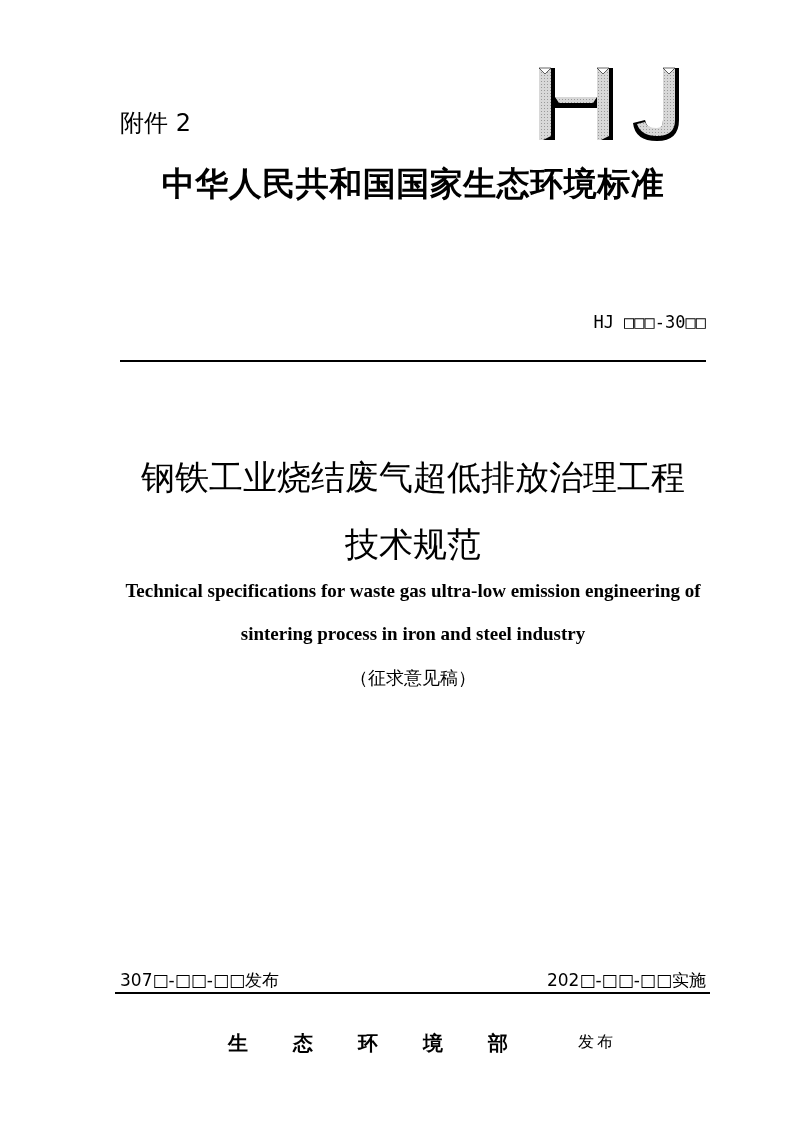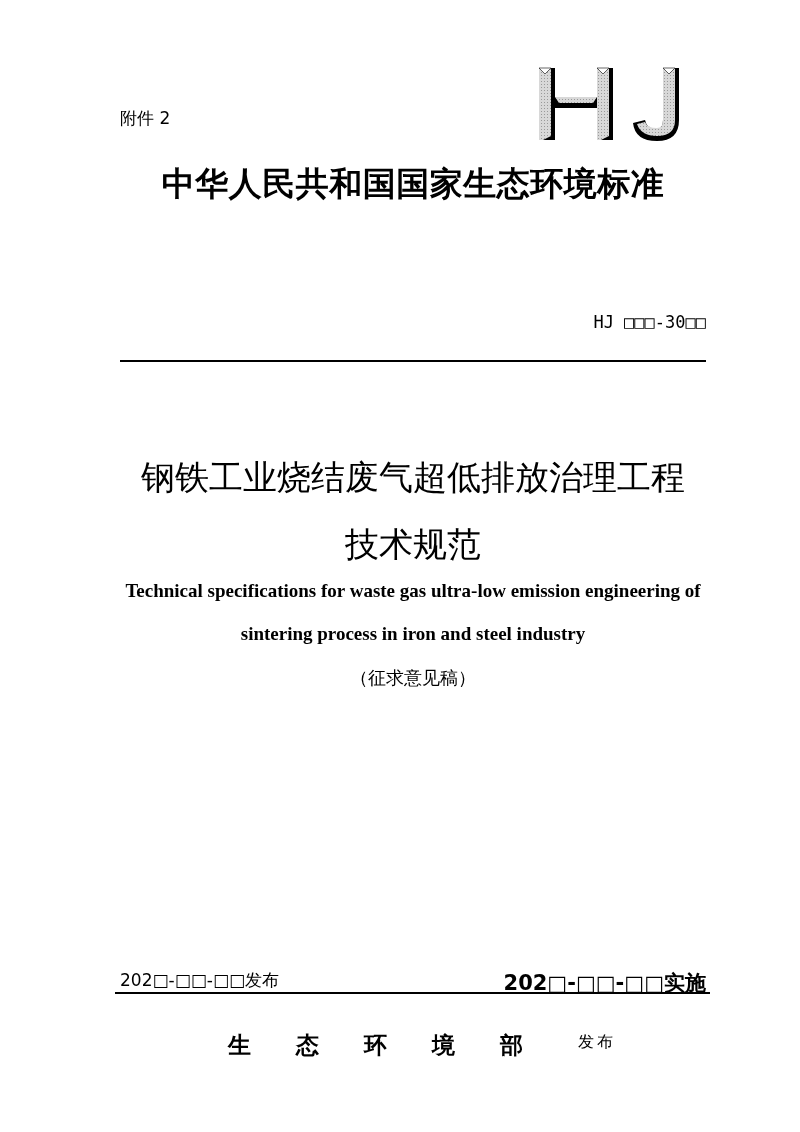--- a/index.html
+++ b/index.html
@@ -1,31 +1,31 @@
 <!DOCTYPE html>
 <html><head>
   <meta charset="utf-8">
   <style>
     html, body { margin:0; padding:0; background:#ffffff; }
     body { width:800px; height:1132px; position:relative; overflow:hidden; color:#000; font-family:"DejaVu Sans", sans-serif; }
     .abs { position:absolute; white-space:nowrap; }
-    .attach { left:120px; top:107px; font-size:17px; }
+    .attach { left:120px; top:107px; font-size:24px; }
     .logo { left:535px; top:66px; width:150px; height:76px; }
     .std-title { left:0; width:826px; text-align:center; top:162px; font-size:33px; font-weight:bold; letter-spacing:0.5px; }
     .std-code { right:94px; top:312px; font-size:17px; font-family:"DejaVu Sans Mono", monospace; }
     .rule-top { left:120px; top:360px; width:586px; height:2px; background:#000; }
     .title-zh-1 { left:0; width:826px; text-align:center; top:455px; font-size:34px; }
     .title-zh-2 { left:0; width:826px; text-align:center; top:522px; font-size:34px; }
     .title-en-1 { left:0; width:826px; text-align:center; top:580px; font-size:19px; font-weight:bold; font-family:"Liberation Serif", serif; }
     .title-en-2 { left:0; width:826px; text-align:center; top:623px; font-size:19px; font-weight:bold; font-family:"Liberation Serif", serif; }
     .draft { left:0; width:826px; text-align:center; top:666px; font-size:18px; }
     .date-left { left:120px; top:969px; font-size:17px; }
-    .date-right { right:94px; top:969px; font-size:21px;font-weight:bold; }
+    .date-right { right:94px; top:969px; font-size:17px; }
     .rule-bottom { left:115px; top:992px; width:595px; height:2px; background:#000; }
-    .issuer { left:228px; top:1030px; font-size:23px; font-weight:bold; }
+    .issuer { left:228px; top:1030px; font-size:20px; font-weight:bold; }
     .issuer span { display:inline-block; }
     .issuer .c { margin-right:45px; }
     .issuer .last { margin-right:44px; }
     .issued { left:578px; top:1032px; font-size:16px; letter-spacing:3px; }
   </style>
 </head>
 <body>
 
 <div class="abs attach">附件 2</div>
 
@@ -60,21 +60,21 @@
 <div class="abs std-code">HJ □□□-30□□</div>
 
 <div class="abs rule-top"></div>
 
 <div class="abs title-zh-1">钢铁工业烧结废气超低排放治理工程</div>
 <div class="abs title-zh-2">技术规范</div>
 <div class="abs title-en-1">Technical specifications for waste gas ultra-low emission engineering of</div>
 <div class="abs title-en-2">sintering process in iron and steel industry</div>
 <div class="abs draft">（征求意见稿）</div>
 
-<div class="abs date-left">202□-□□-□□发布</div>
+<div class="abs date-left">307□-□□-□□发布</div>
 <div class="abs date-right">202□-□□-□□实施</div>
 
 <div class="abs rule-bottom"></div>
 
 <div class="abs issuer">
   <span class="c">生</span><span class="c">态</span><span class="c">环</span><span class="c">境</span><span class="last">部</span>
 </div>
 <div class="abs issued">发布</div>
 
 </body></html>

